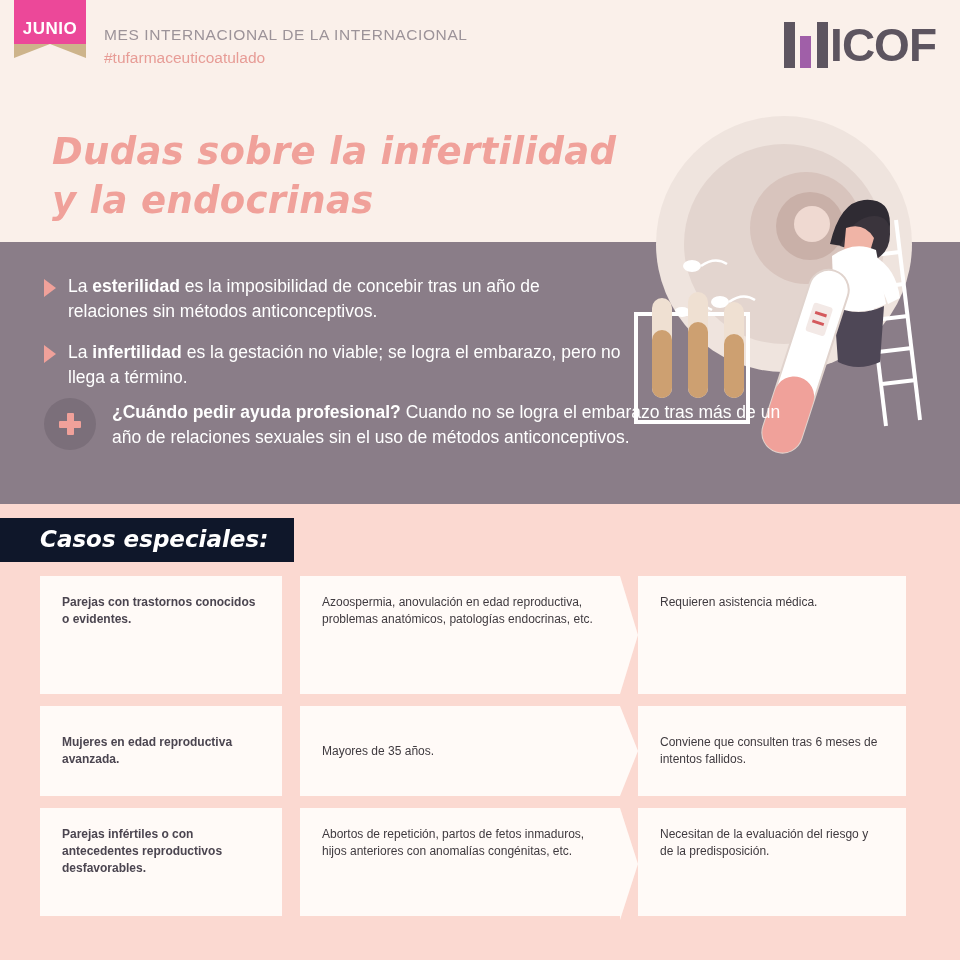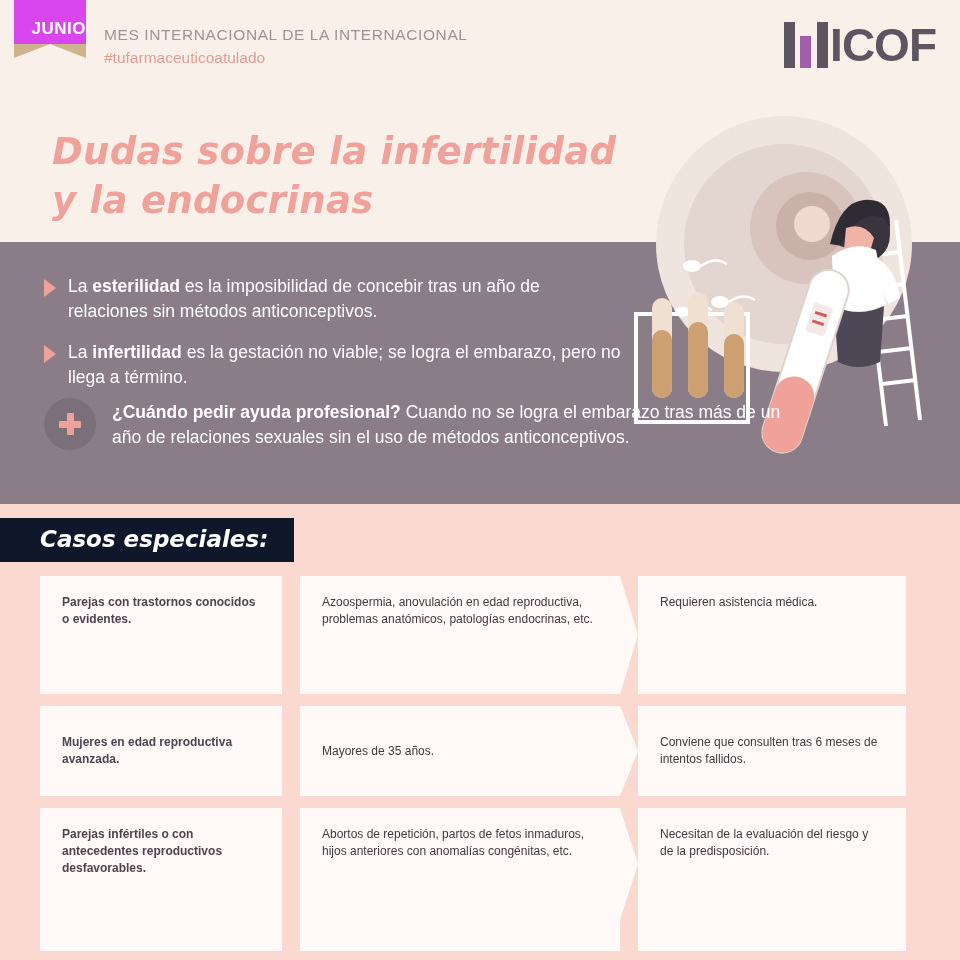--- a/index.html
+++ b/index.html
@@ -19,26 +19,26 @@
   .header {
     position: relative;
     height: 92px;
     background: #faf0ea;
     display: flex;
     align-items: flex-start;
   }
   .ribbon {
     width: 72px;
     margin-left: 14px;
-    background: #d946ef;
+    background: #ec4899;
     color: #ffffff;
     font-weight: bold;
     font-size: 17px;
     letter-spacing: 0.5px;
-    text-align: right;
+    text-align: center;
     padding-top: 19px;
     height: 44px;
     position: relative;
     box-sizing: border-box;
   }
   .ribbon::after {
     content: "";
     position: absolute;
     left: 0; bottom: -14px;
     width: 0; height: 0;
@@ -251,21 +251,21 @@
     position: absolute;
     right: -18px;
     top: 0;
     bottom: 0;
     width: 18px;
   }
   .arrow-tip svg { display: block; }
 
   .row1 .cell { height: 118px; }
   .row2 .cell { height: 90px; display: flex; align-items: center; }
-  .row3 .cell { height: 143px; }
+  .row3 .cell { height: 108px; }
   .row2 .cell.c1 { align-items: center; }
 </style>
 </head>
 <body>
 
 <div class="header">
   <div class="ribbon">JUNIO</div>
   <div class="header-text">
     <div class="header-title">MES INTERNACIONAL DE LA INTERNACIONAL</div>
     <div class="header-tag">#tufarmaceuticoatulado</div>

